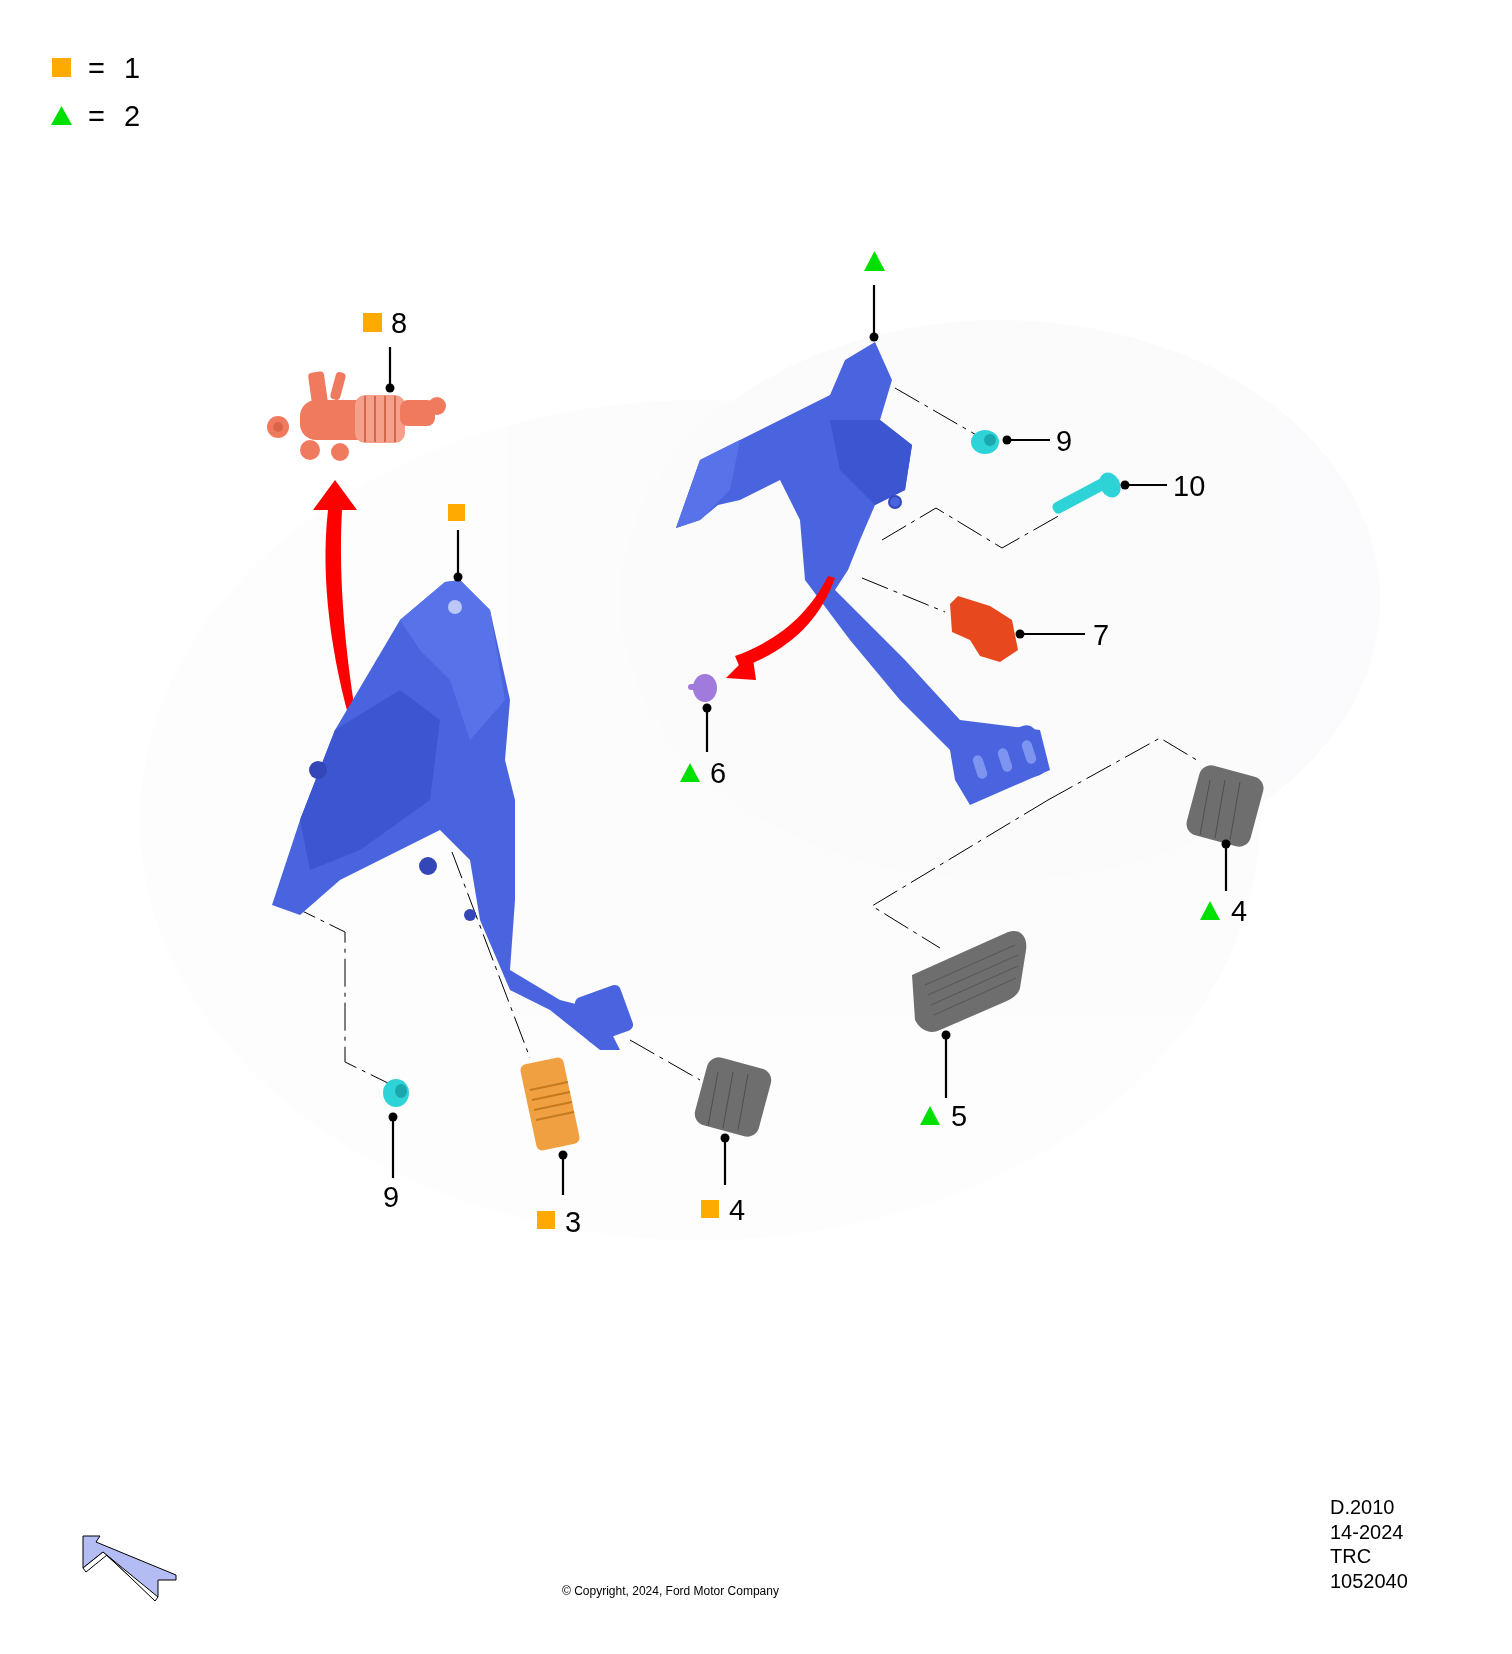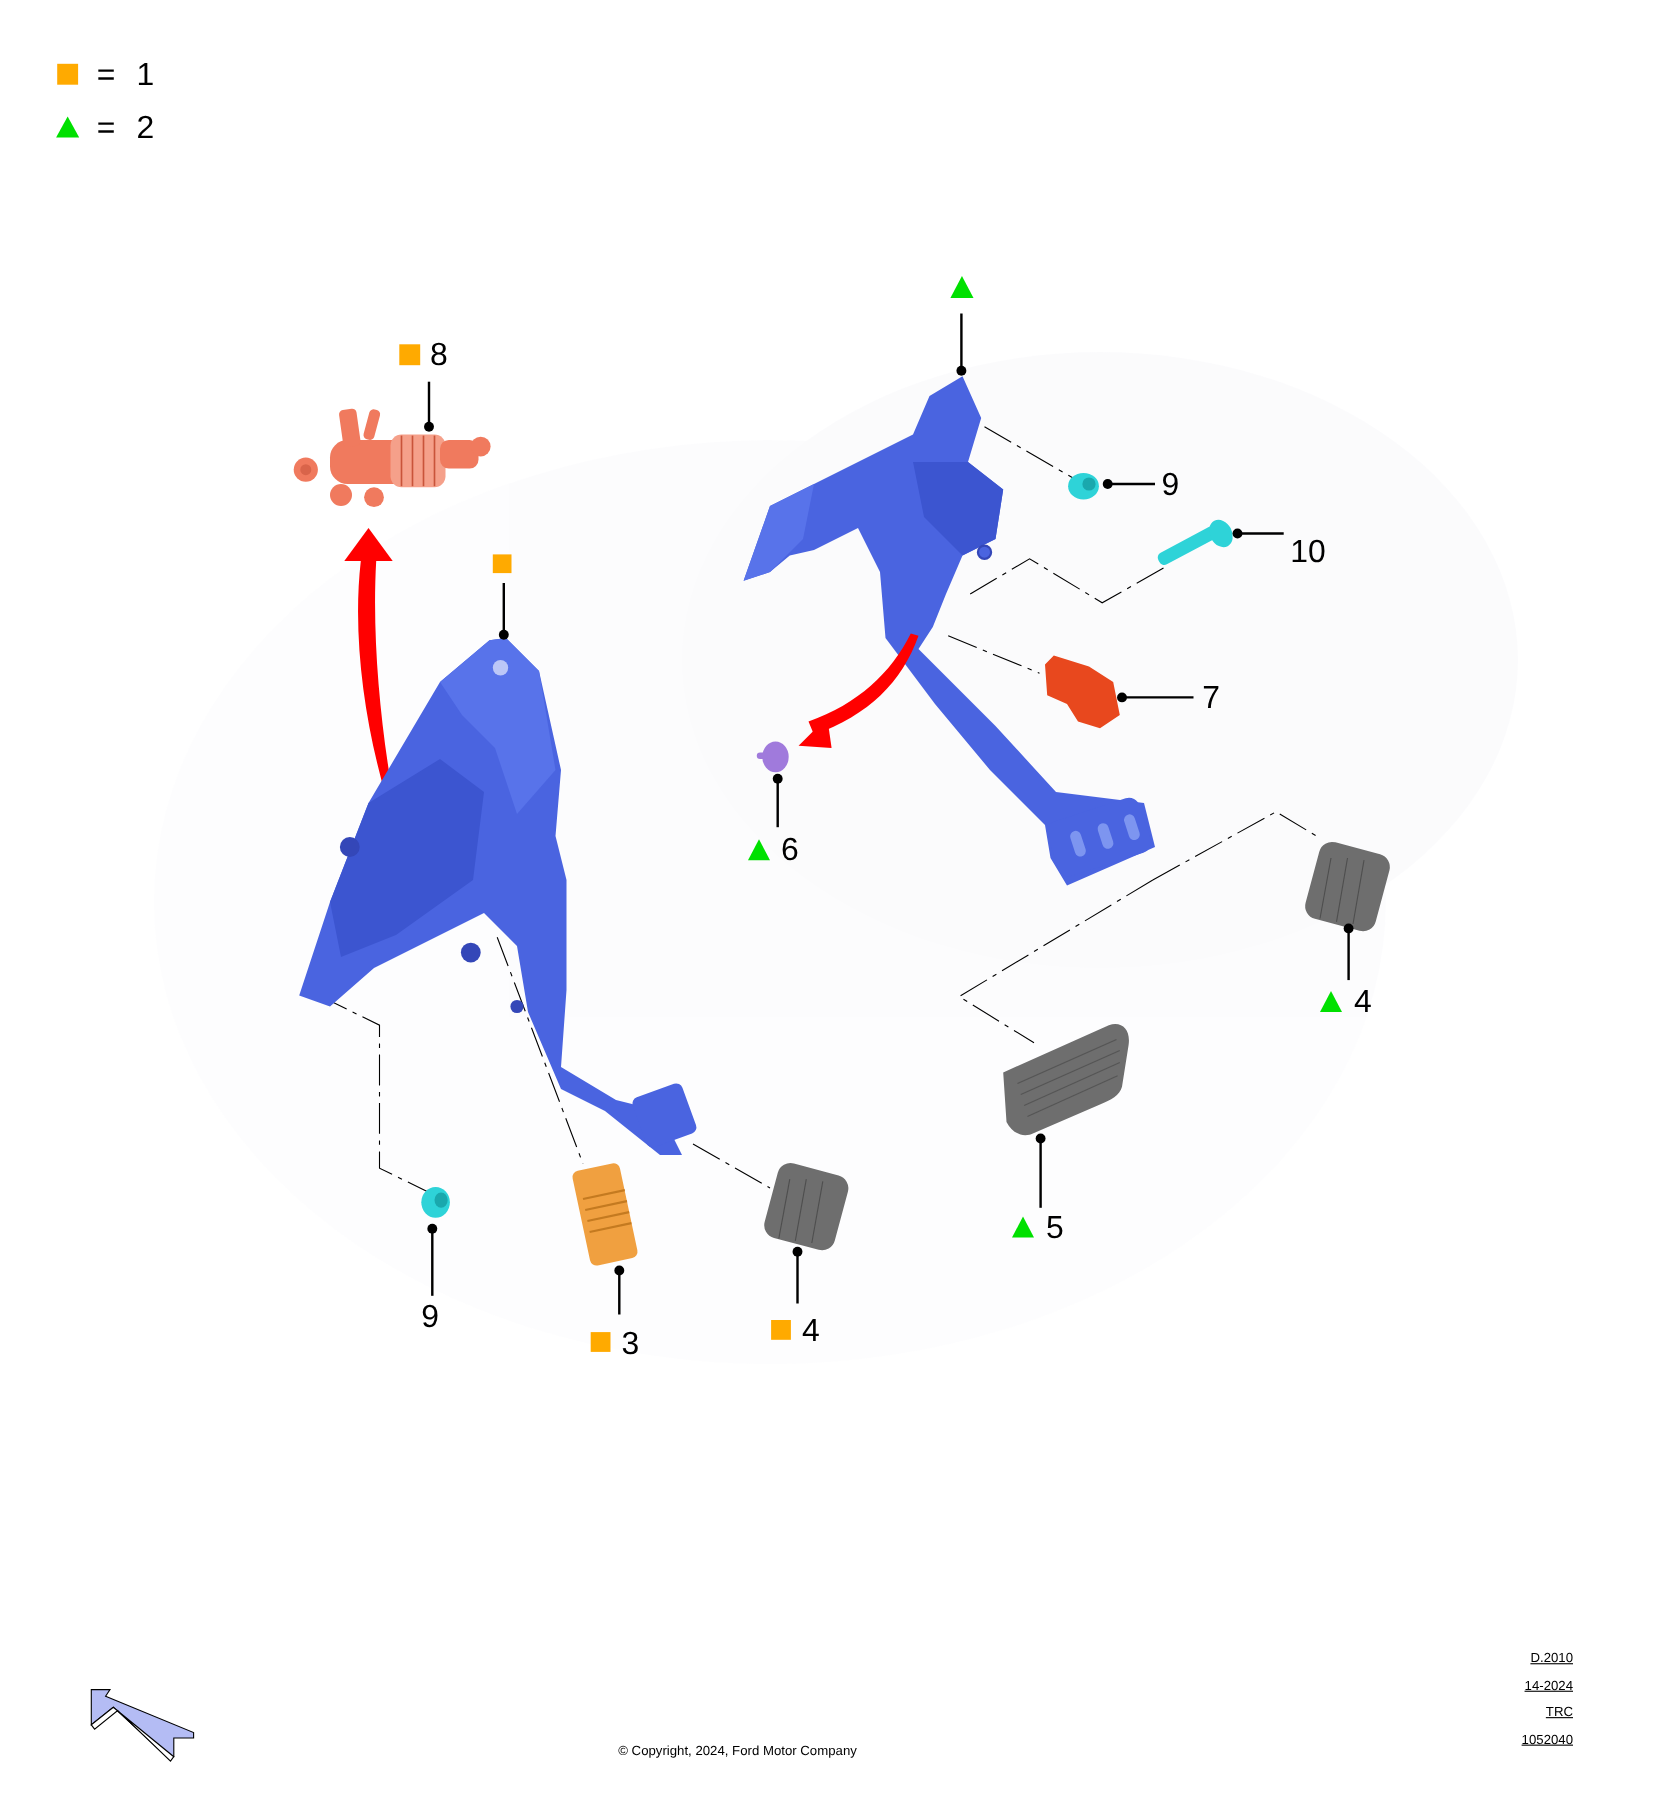--- a/index.html
+++ b/index.html
@@ -2,21 +2,21 @@
 <html><head>
 <meta charset="utf-8">
 <style>
   html, body { margin: 0; padding: 0; background: #ffffff; }
   body { width: 1512px; height: 1654px; position: relative; overflow: hidden;
          font-family: "Liberation Sans", "DejaVu Sans", sans-serif; color: #000; }
   #diagram { position: absolute; left: 0; top: 0; width: 1512px; height: 1654px; }
   .txt { position: absolute; font-size: 29px; line-height: 1; }
   .legend-eq { position: absolute; font-size: 29px; line-height: 1; }
   .footer-block { position: absolute; left: 1330px; top: 1495px; width: 100px;
-                  text-align: right; font-size: 12px; line-height: 24.5px; text-decoration: underline; }
+                  text-align: left; font-size: 20px; line-height: 24.5px; }
   .copyright { position: absolute; left: 562px; top: 1585px; font-size: 12px; line-height: 1; white-space: nowrap; }
 </style>
 </head>
 <body>
 
 <svg id="diagram" width="1512" height="1654" viewBox="0 0 1512 1654" xmlns="http://www.w3.org/2000/svg">
 
   <g opacity="0.5">
     <ellipse cx="700" cy="820" rx="560" ry="420" fill="#fbfbfd"></ellipse>
     <ellipse cx="1000" cy="600" rx="380" ry="280" fill="#f8f8fb"></ellipse>
@@ -210,21 +210,21 @@
   </g>
 </svg>
 
 <span class="legend-eq" style="left:88px; top:54px;">=</span>
 <span class="legend-eq" style="left:124px; top:54px;">1</span>
 <span class="legend-eq" style="left:88px; top:102px;">=</span>
 <span class="legend-eq" style="left:124px; top:102px;">2</span>
 
 <span class="txt" style="left:391px; top:309px;">8</span>
 <span class="txt" style="left:1056px; top:427px;">9</span>
-<span class="txt" style="left:1173px; top:472px;margin-top:16px;">10</span>
+<span class="txt" style="left:1173px; top:472px;">10</span>
 <span class="txt" style="left:1093px; top:621px;">7</span>
 <span class="txt" style="left:710px; top:759px;">6</span>
 <span class="txt" style="left:1231px; top:897px;">4</span>
 <span class="txt" style="left:951px; top:1102px;">5</span>
 <span class="txt" style="left:383px; top:1183px;">9</span>
 <span class="txt" style="left:565px; top:1208px;">3</span>
 <span class="txt" style="left:729px; top:1196px;">4</span>
 
 <div class="footer-block">
   <div>D.2010</div>

